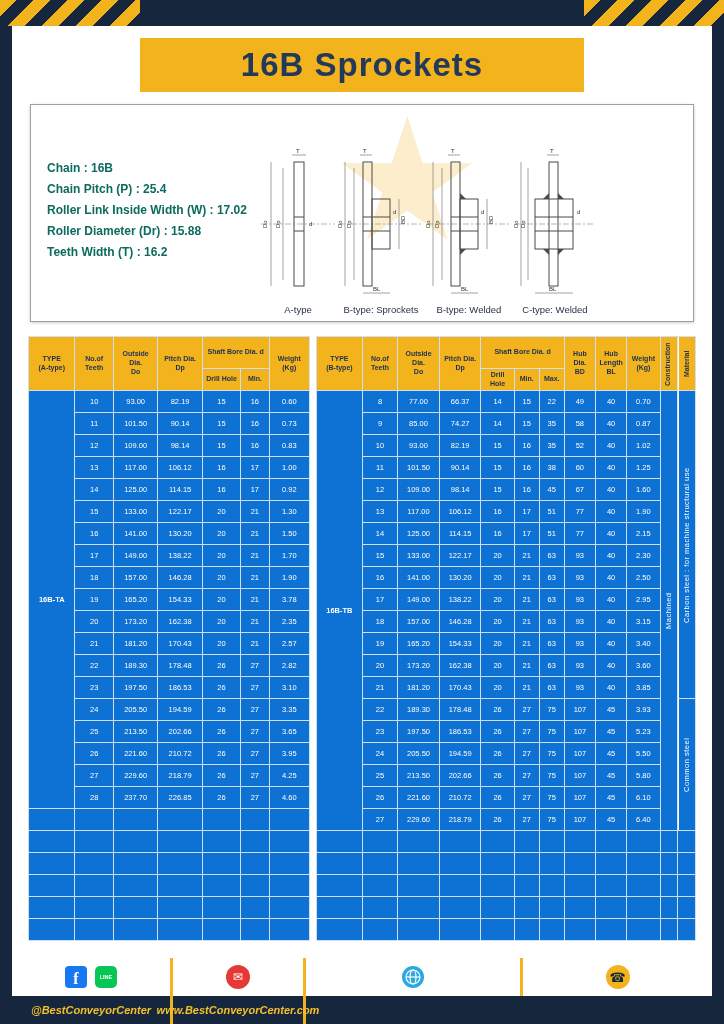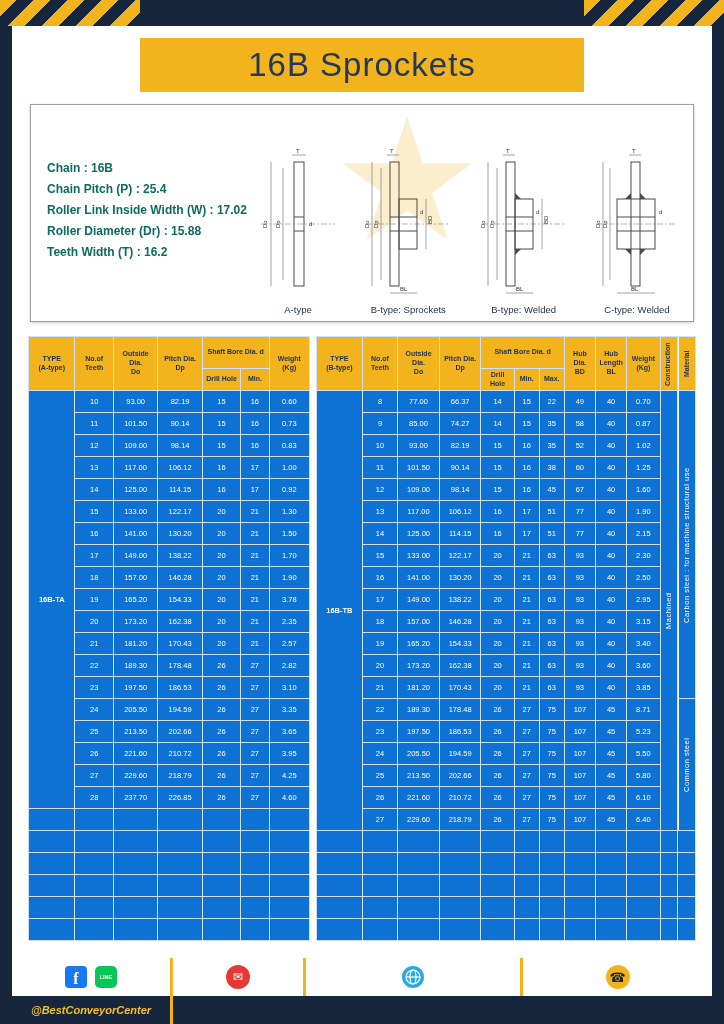--- a/index.html
+++ b/index.html
@@ -11,30 +11,30 @@
   .hazard { position:absolute; top:0; height:26px; width:140px;
             background:repeating-linear-gradient(135deg,#f2b31c 0 12px,#16263d 12px 24px); }
   .hazard.left { left:0; }
   .hazard.right { right:0; }
 
   .content { flex:1 1 auto; margin:0 12px; background:#ffffff; position:relative; }
 
   
   .title-banner { width:444px; height:54px; margin:12px auto 0; background:#f2b31c;
                   display:flex; align-items:center; justify-content:center; }
-  .title-banner span { font-size:33px; font-weight:400; color:#23395b; letter-spacing:1px; }
+  .title-banner span { font-size:33px; font-weight:700; color:#23395b; letter-spacing:1px; }
 
   
   .info-box { margin:12px 18px 0; height:218px; border:1px solid #9aa0a6;
               box-shadow:0 1px 3px rgba(0,0,0,.2); background:#fff; display:flex; position:relative; overflow:hidden; }
   .watermark { position:absolute; left:300px; top:-10px; font-size:170px; line-height:1;
                color:rgba(242,179,28,.22); pointer-events:none; }
   .spec-lines { width:228px; padding:56px 0 0 16px; position:relative; z-index:2; }
   .spec-line { font-size:12px; font-weight:700; color:#0d6b5e; margin-bottom:7px; white-space:nowrap; }
-  .drawings { flex:1; display:flex; justify-content:space-between; align-items:flex-end;
+  .drawings { flex:1; display:flex; align-items:flex-end;
               padding:8px 14px 6px 0; position:relative; z-index:2; }
   .drawing { text-align:center; }
   .drawing svg { display:block; margin:0 auto; }
   .pl { stroke:#4a4a4a; fill:none; stroke-width:1; }
   .dim { stroke:#8a8a8a; stroke-width:0.8; }
   .cl { stroke:#9a9a9a; stroke-width:0.7; stroke-dasharray:6 2 2 2; }
   .weld { fill:#4a4a4a; stroke:none; }
   .dlabel { font-size:6px; fill:#333; font-family:"Liberation Sans", sans-serif; }
   .dcap { font-size:9.5px; color:#1f2c44; margin-top:4px; font-weight:400; }
 
@@ -636,21 +636,21 @@
             </tr>
             <tr>
               <td>22</td>
               <td>189.30</td>
               <td>178.48</td>
               <td>26</td>
               <td>27</td>
               <td>75</td>
               <td>107</td>
               <td>45</td>
-              <td>8.71</td>
+              <td>3.93</td>
               <td rowspan="6" class="vert-cell">Common steel</td>
             </tr>
             <tr>
               <td>23</td>
               <td>197.50</td>
               <td>186.53</td>
               <td>26</td>
               <td>27</td>
               <td>75</td>
               <td>107</td>
@@ -791,16 +791,17 @@
           <circle cx="12" cy="12" r="11" fill="#2aa8df"></circle>
           <circle cx="12" cy="12" r="7" fill="none" stroke="#ffffff" stroke-width="1.2"></circle>
           <ellipse cx="12" cy="12" rx="3" ry="7" fill="none" stroke="#ffffff" stroke-width="1.2"></ellipse>
           <line x1="5" y1="12" x2="19" y2="12" stroke="#ffffff" stroke-width="1.2"></line>
         </svg>
       </div>
       <div class="f-ico">
         <div class="icon-phone">☎</div>
       </div>
       <div class="f-txt">@BestConveyorCenter</div>
+      <div class="f-txt">www.BestConveyorCenter.com</div>
     </div>
   </div>
 
 </div>
 
 </body></html>

